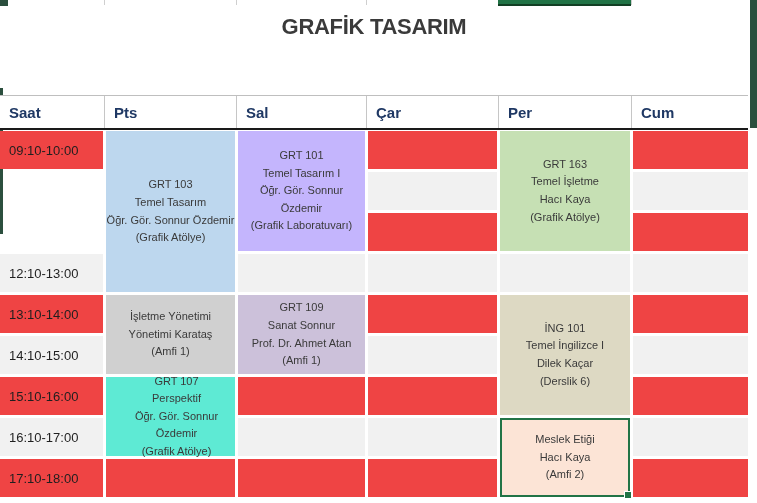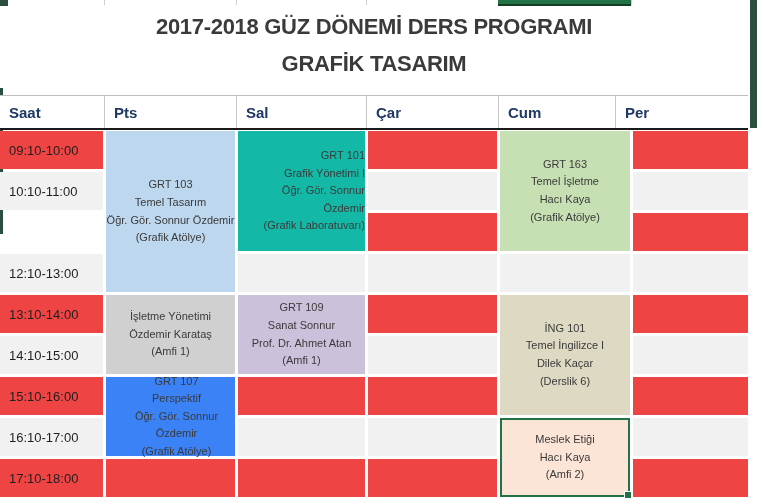--- a/index.html
+++ b/index.html
@@ -56,80 +56,78 @@
     <div class="scell" style="width:132px"></div>
     <div class="scell" style="width:133px"></div>
     <div class="scell" style="width:117px"></div>
   </div>
   <div class="col-highlight"></div>
   <div class="corner-artifact"></div>
   <div class="left-strip"></div>
   <div class="right-strip"></div>
 
   <div class="title-wrap">
-    <div class="title-line">2017-2018 GÜZ DÖNEMİ DERS PROGRAMI</div>
     <div class="title-line">GRAFİK TASARIM</div>
   </div>
 
   <div class="day-header">
     <div class="day-cell" style="width:104px">Saat</div>
     <div class="day-cell" style="width:132px">Pts</div>
     <div class="day-cell" style="width:130px">Sal</div>
     <div class="day-cell" style="width:132px">Çar</div>
+    <div class="day-cell" style="width:133px">Per</div>
     <div class="day-cell" style="width:117px">Cum</div>
-    <div class="day-cell" style="width:133px">Per</div>
   </div>
 
   <div class="grid">
 
     <div class="time-cell c-dark" style="grid-column:1;grid-row:1">09:10-10:00</div>
-    <div class="time-cell c-light" style="grid-column:1;grid-row:2">10:10-11:00</div>
     <div class="time-cell c-light" style="grid-column:1;grid-row:4">12:10-13:00</div>
     <div class="time-cell c-dark" style="grid-column:1;grid-row:5">13:10-14:00</div>
     <div class="time-cell c-light" style="grid-column:1;grid-row:6">14:10-15:00</div>
     <div class="time-cell c-dark" style="grid-column:1;grid-row:7">15:10-16:00</div>
     <div class="time-cell c-light" style="grid-column:1;grid-row:8">16:10-17:00</div>
     <div class="time-cell c-dark" style="grid-column:1;grid-row:9">17:10-18:00</div>
 
     <div class="block" style="grid-area: 1 / 2 / span 4; background: rgb(189, 215, 238);">
       <div>GRT 103</div>
       <div>Temel Tasarım</div>
       <div>Öğr. Gör. Sonnur Özdemir</div>
       <div>(Grafik Atölye)</div>
     </div>
-    <div class="block" style="grid-area: 1 / 3 / span 3; background: #14b8a6; text-align: right;">
+    <div class="block" style="grid-area: 1 / 3 / span 3; background: #c4b5fd;">
       <div>GRT 101</div>
-      <div>Grafik Yönetimi I</div>
+      <div>Temel Tasarım I</div>
       <div>Öğr. Gör. Sonnur Özdemir</div>
       <div>(Grafik Laboratuvarı)</div>
     </div>
     <div class="block" style="grid-area: 1 / 5 / span 3; background: rgb(198, 224, 180);">
       <div>GRT 163</div>
       <div>Temel İşletme</div>
       <div>Hacı Kaya</div>
       <div>(Grafik Atölye)</div>
     </div>
     <div class="block" style="grid-area: 5 / 2 / span 2; background: rgb(208, 208, 208);">
       <div>İşletme Yönetimi</div>
-      <div>Özdemir Karataş</div>
+      <div>Yönetimi Karataş</div>
       <div>(Amfi 1)</div>
     </div>
     <div class="block" style="grid-area: 5 / 3 / span 2; background: rgb(204, 193, 218);">
       <div>GRT 109</div>
       <div>Sanat Sonnur</div>
       <div>Prof. Dr. Ahmet Atan</div>
       <div>(Amfi 1)</div>
     </div>
     <div class="block" style="grid-area: 5 / 5 / span 3; background: rgb(221, 217, 195);">
       <div>İNG 101</div>
       <div>Temel İngilizce I</div>
       <div>Dilek Kaçar</div>
       <div>(Derslik 6)</div>
     </div>
-    <div class="block" style="grid-area: 7 / 2 / span 2; background: #3b82f6; padding-left: 12px;">
+    <div class="block" style="grid-area: 7 / 2 / span 2; background: #5eead4; padding-left: 12px;">
       <div>GRT 107</div>
       <div>Perspektif</div>
       <div>Öğr. Gör. Sonnur Özdemir</div>
       <div>(Grafik Atölye)</div>
     </div>
     <div class="block selected" style="grid-area: 8 / 5 / span 2; background: rgb(252, 228, 214); border: 2px solid rgb(33, 115, 70); --sel: #217346;">
       <div>Meslek Etiği</div>
       <div>Hacı Kaya</div>
       <div>(Amfi 2)</div>
     </div>

